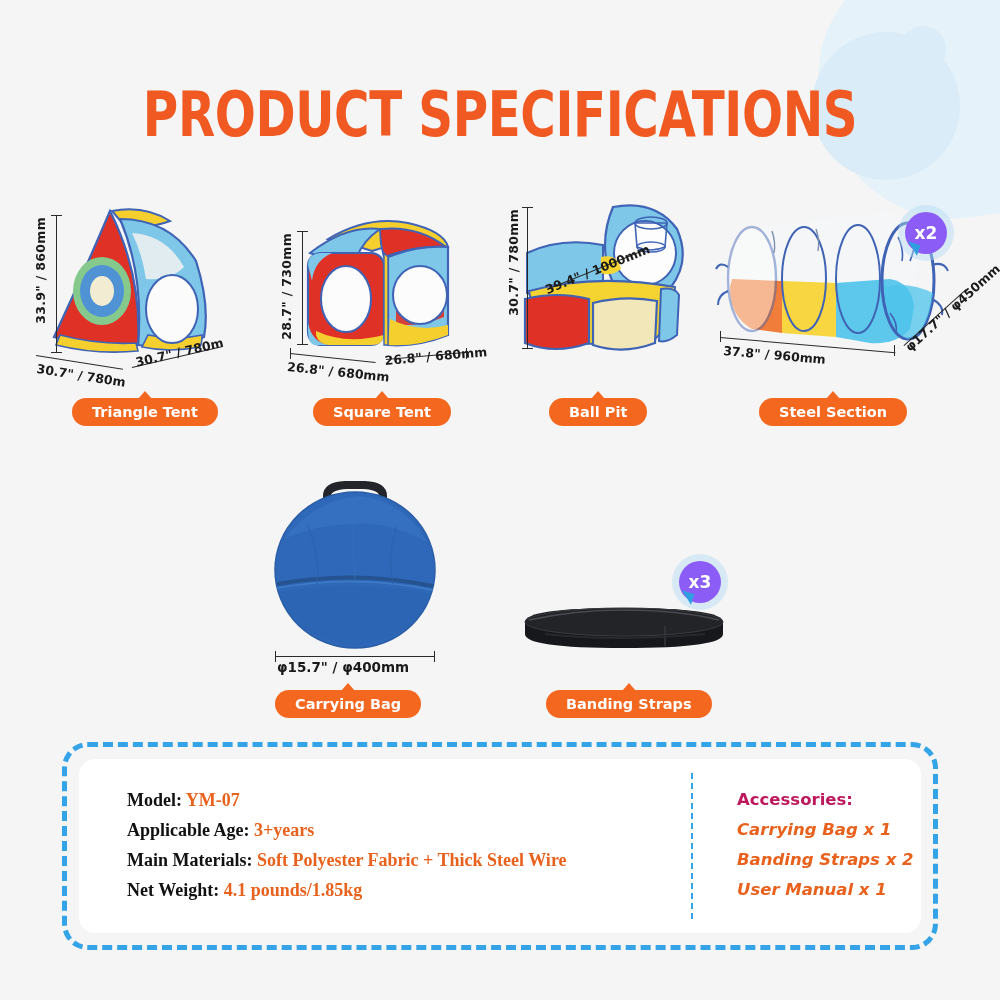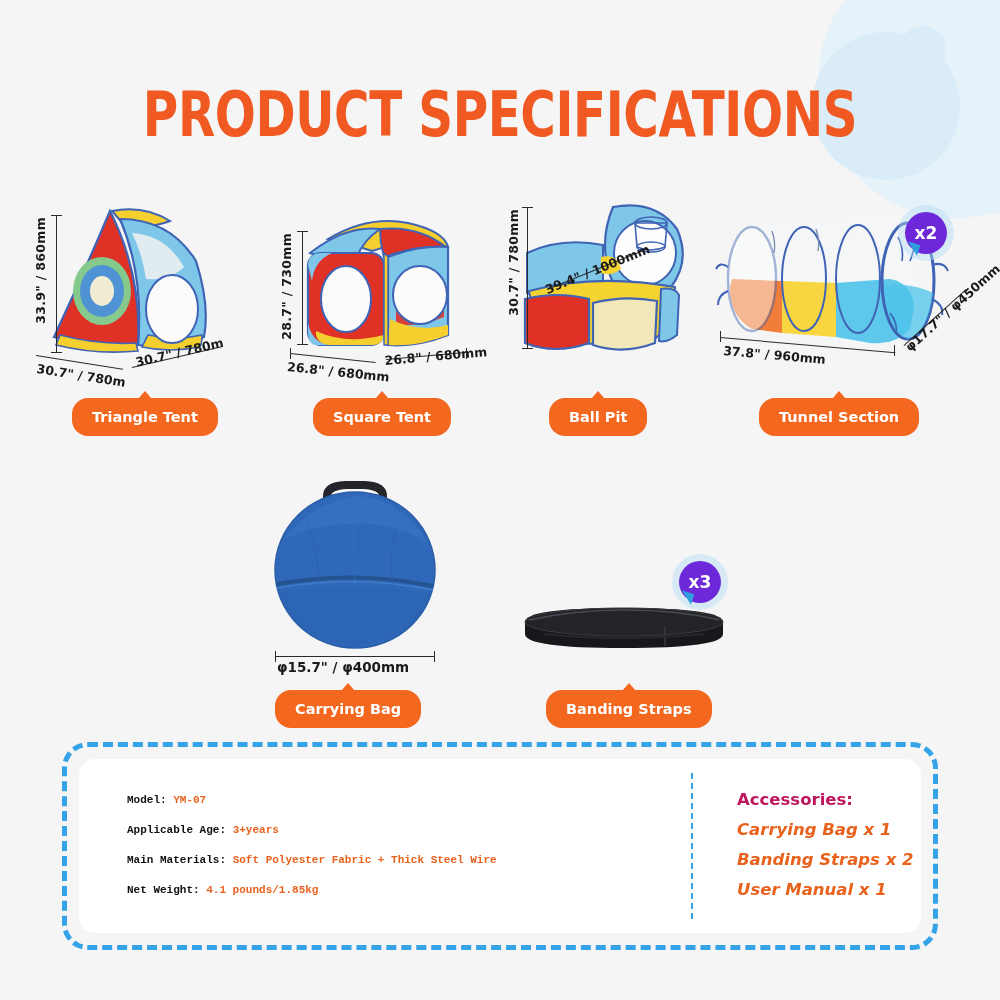--- a/index.html
+++ b/index.html
@@ -83,21 +83,21 @@
   .tick {
     position: absolute;
     background: #2b2b2b;
   }
   .tick-v { width: 1.4px; height: 11px; }
   .tick-h { height: 1.4px; width: 11px; }
 
   
   .pill {
     position: absolute;
-    height: 38px;
+    height: 28px;
     background: #f4671f;
     border-radius: 16px;
     color: #ffffff;
     font-family: "DejaVu Sans", sans-serif;
     font-weight: bold;
     font-size: 14.5px;
     display: flex;
     align-items: center;
     justify-content: center;
     padding: 0 20px;
@@ -113,21 +113,21 @@
     border-left: 7px solid transparent;
     border-right: 7px solid transparent;
     border-bottom: 8px solid #f4671f;
   }
 
   
   .qty-badge {
     position: absolute;
     width: 42px; height: 42px;
     border-radius: 50%;
-    background: #6d28d9;
+    background: #8b5cf6;
     color: #fff;
     font-family: "DejaVu Sans", sans-serif;
     font-weight: bold;
     font-size: 17px;
     display: flex;
     align-items: center;
     justify-content: center;
     box-shadow: 0 0 0 7px rgba(180, 220, 245, 0.45);
   }
   .qty-badge::after {
@@ -165,23 +165,23 @@
     width: 0;
     border-left: 2px dashed #35a3e8;
     margin: 14px 0;
   }
   .spec-right {
     flex: 1;
     padding: 26px 0 0 44px;
     box-sizing: border-box;
   }
   .spec-line {
-    font-family: Liberation Mono, monospace;
-    font-weight: bold;
-    font-size: 11px;
+    font-family: Liberation Serif, serif;
+    font-weight: bold;
+    font-size: 18px;
     color: #111111;
     line-height: 30px;
     white-space: nowrap;
   }
   .spec-val { color: #e8621d; }
   .acc-head {
     font-family: "DejaVu Sans", sans-serif;
     font-weight: bold;
     font-size: 16.5px;
     color: #be185d;
@@ -376,21 +376,21 @@
     <div class="tick tick-v" style="left:182px; top:150px;"></div>
     <div class="dim" style="left:12px; top:148px; transform:rotate(5deg); transform-origin:left top;">37.8" / 960mm</div>
 
     
     <div class="rule rule-h" style="left:192px; top:150px; width:84px; transform:rotate(-42deg); transform-origin:left center;"></div>
     <div class="dim" style="left:190px; top:148px; transform:rotate(-42deg); transform-origin:left top;">φ17.7" / φ450mm</div>
   </div>
 
   <div class="qty-badge" style="left:905px; top:212px;">x2</div>
 
-  <div class="pill" style="left:759px; top:398px;">Tunnel Section</div>
+  <div class="pill" style="left:759px; top:398px;">Steel Section</div>
 
   <div class="product" style="left:255px; top:466px; width:200px; height:200px;">
     <svg width="200" height="200" viewBox="0 0 200 200">
 
       <path d="M68 30 Q68 16 90 15 L110 15 Q132 16 132 30 L132 36 L124 36 L124 30 Q124 24 108 23 L92 23 Q76 24 76 30 L76 36 L68 36 Z" fill="#23252b"></path>
 
       <ellipse cx="100" cy="104" rx="80" ry="78" fill="#2f68b8"></ellipse>
       <ellipse cx="100" cy="104" rx="80" ry="78" fill="none" stroke="#2a5ea8" stroke-width="1.5"></ellipse>
 
       <path d="M28 74 Q60 34 104 30 Q148 34 172 76 Q132 54 96 58 Q54 60 28 74 Z" fill="#3b76c6" opacity="0.55"></path>

